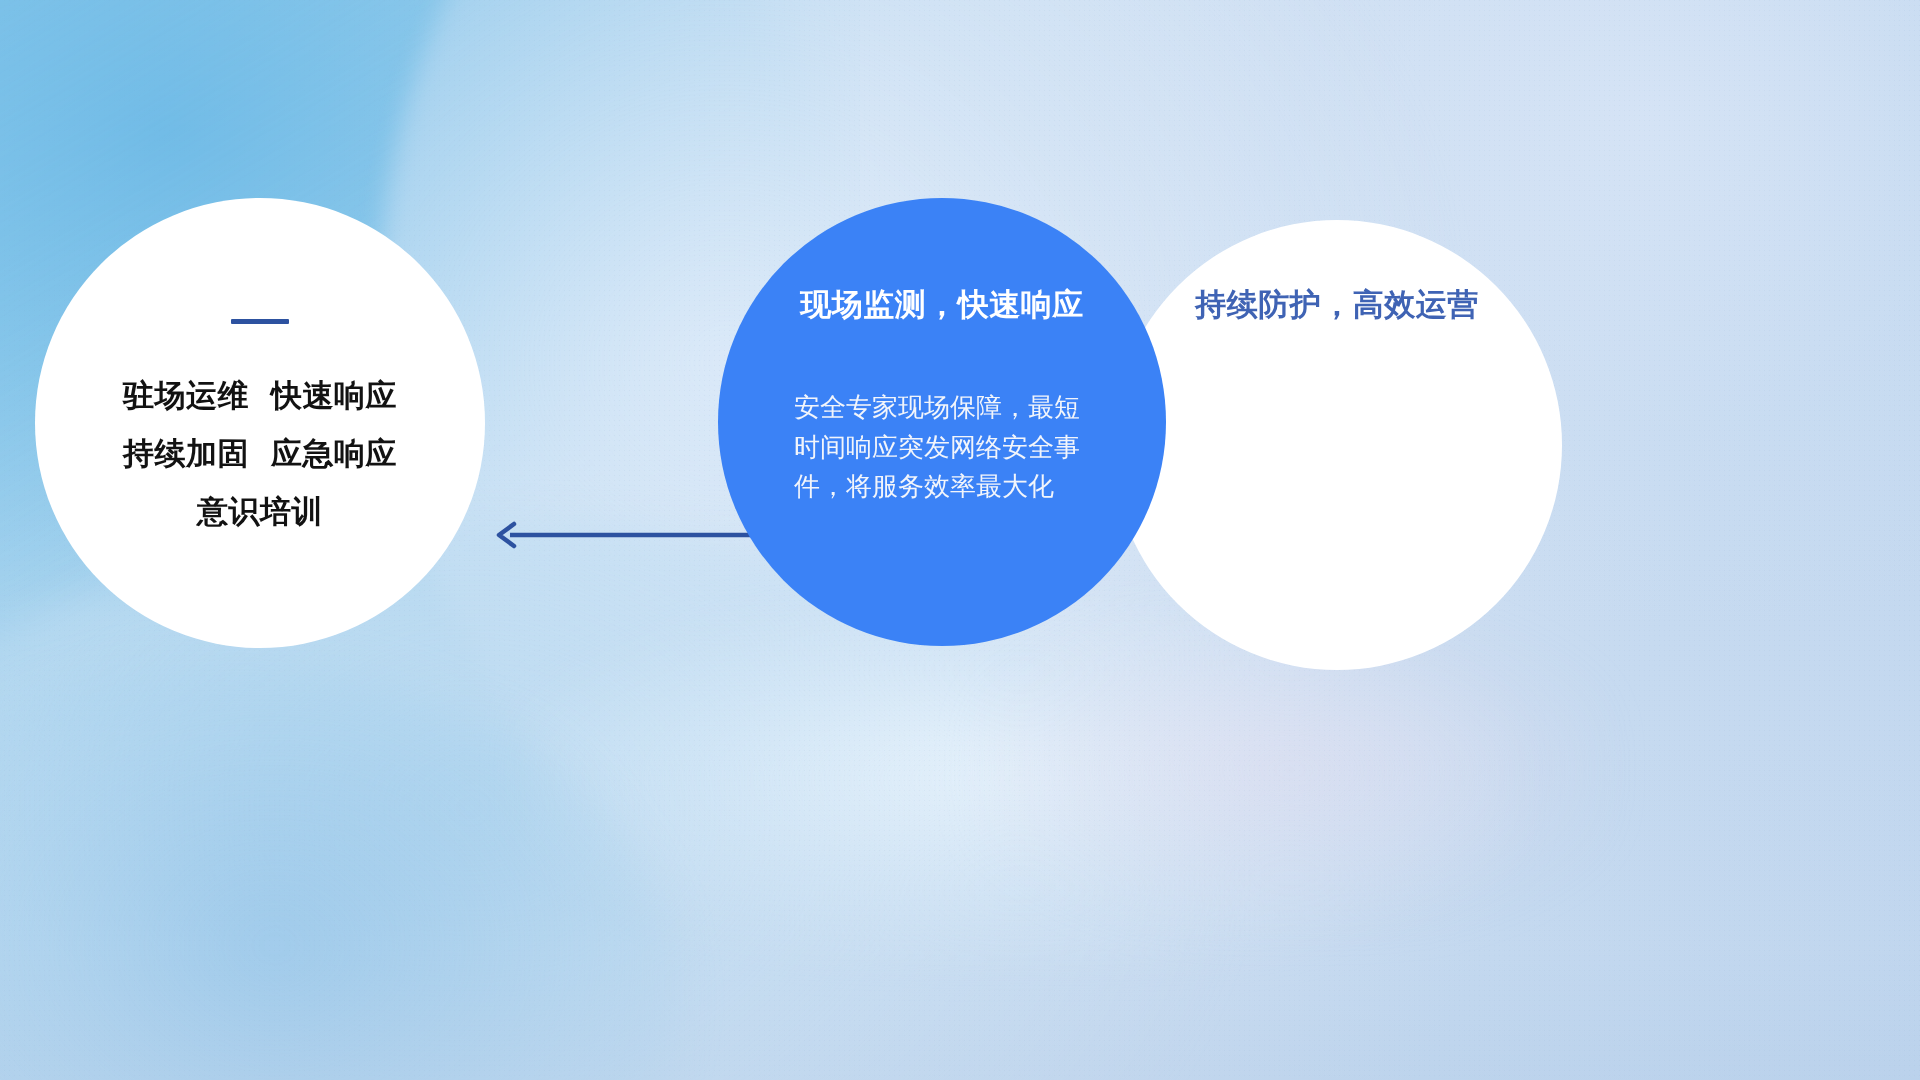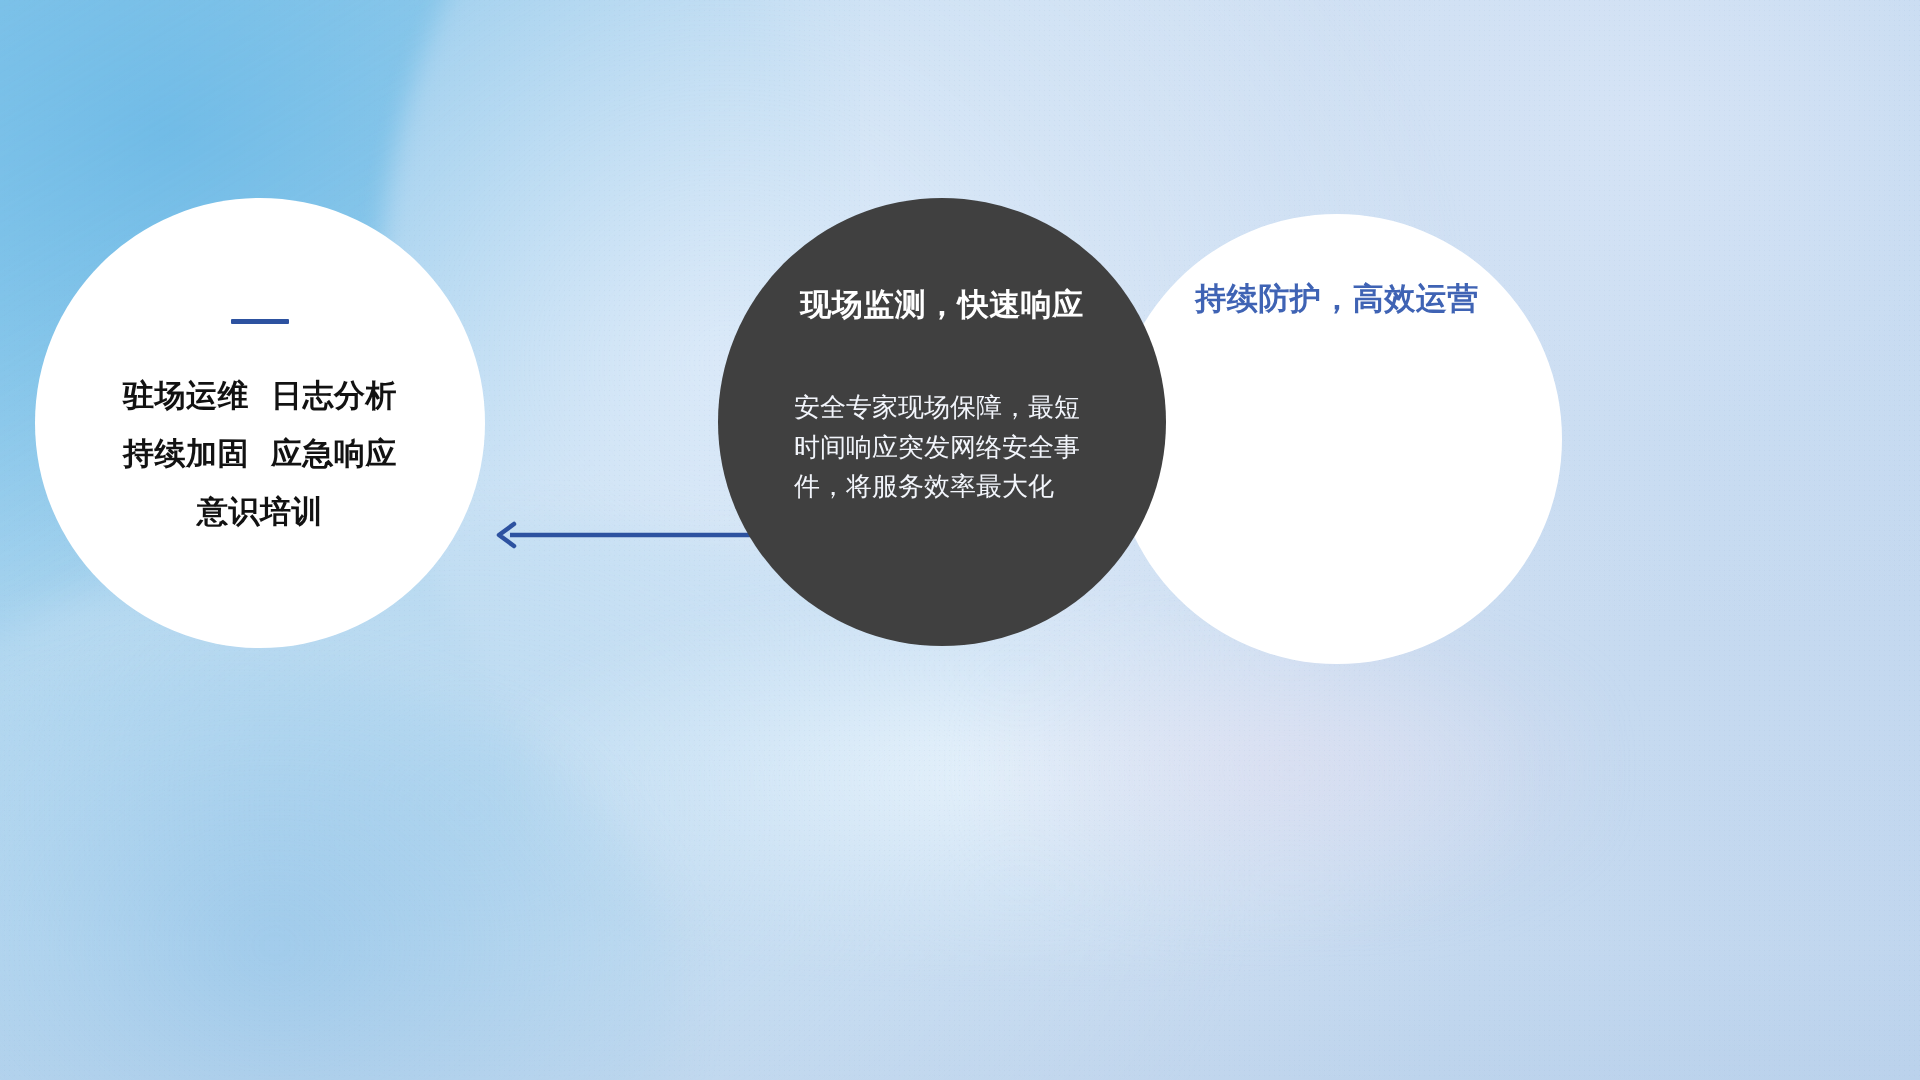--- a/index.html
+++ b/index.html
@@ -114,21 +114,21 @@
   .left-line {
     font-size:31px; font-weight:bold; color:#121212;
     letter-spacing:0.5px; line-height:1;
     display:flex; gap:22px; margin-bottom:27px;
     white-space:nowrap;
   }
   .left-line.solo { justify-content:center; margin-bottom:0; }
 
   #circle-middle {
     left:718px; top:198px; width:448px; height:448px;
-    background:#404040;
+    background:#3b82f6;
     display:flex; flex-direction:column; align-items:center;
     padding-top:86px;
     z-index:2;
   }
   #mid-title {
     font-size:31px; font-weight:bold; color:#ffffff;
     letter-spacing:0.5px; white-space:nowrap; margin-bottom:62px;
   }
   #mid-body {
     font-size:26px; color:#f2f5fb; line-height:1.52;
@@ -146,21 +146,21 @@
     font-size:31px; font-weight:bold; color:#3f63b4;
     letter-spacing:0.5px; white-space:nowrap; margin-bottom:60px;
   }
   #right-body {
     font-size:26px; color:#1b1b1b; line-height:1.52;
     text-align:center; width:330px;
   }
 
   
   #circle-right {
-    left:1112px; top:214px; width:450px; height:450px; padding-top:64px;
+    left:1112px; top:220px; width:450px; height:450px; padding-top:64px;
   }
 
   
   #arrow { position:absolute; left:480px; top:520px; width:290px; height:30px; }
 </style>
 </head>
 <body>
 
 <div id="bg">
   <div class="bg-base"></div>
@@ -174,21 +174,21 @@
   <div class="bg-bottom-left-blue"></div>
   <div class="bg-bottom-shade"></div>
   <div class="bg-noise"></div>
 </div>
 
 <div class="circle" id="circle-left">
   <div id="left-dash"></div>
 
   <div class="left-line">
     <span>驻场运维</span>
-    <span>日志分析</span>
+    <span>快速响应</span>
   </div>
   <div class="left-line">
     <span>持续加固</span>
     <span>应急响应</span>
   </div>
   <div class="left-line solo">
     <span>意识培训</span>
   </div>
 </div>
 

